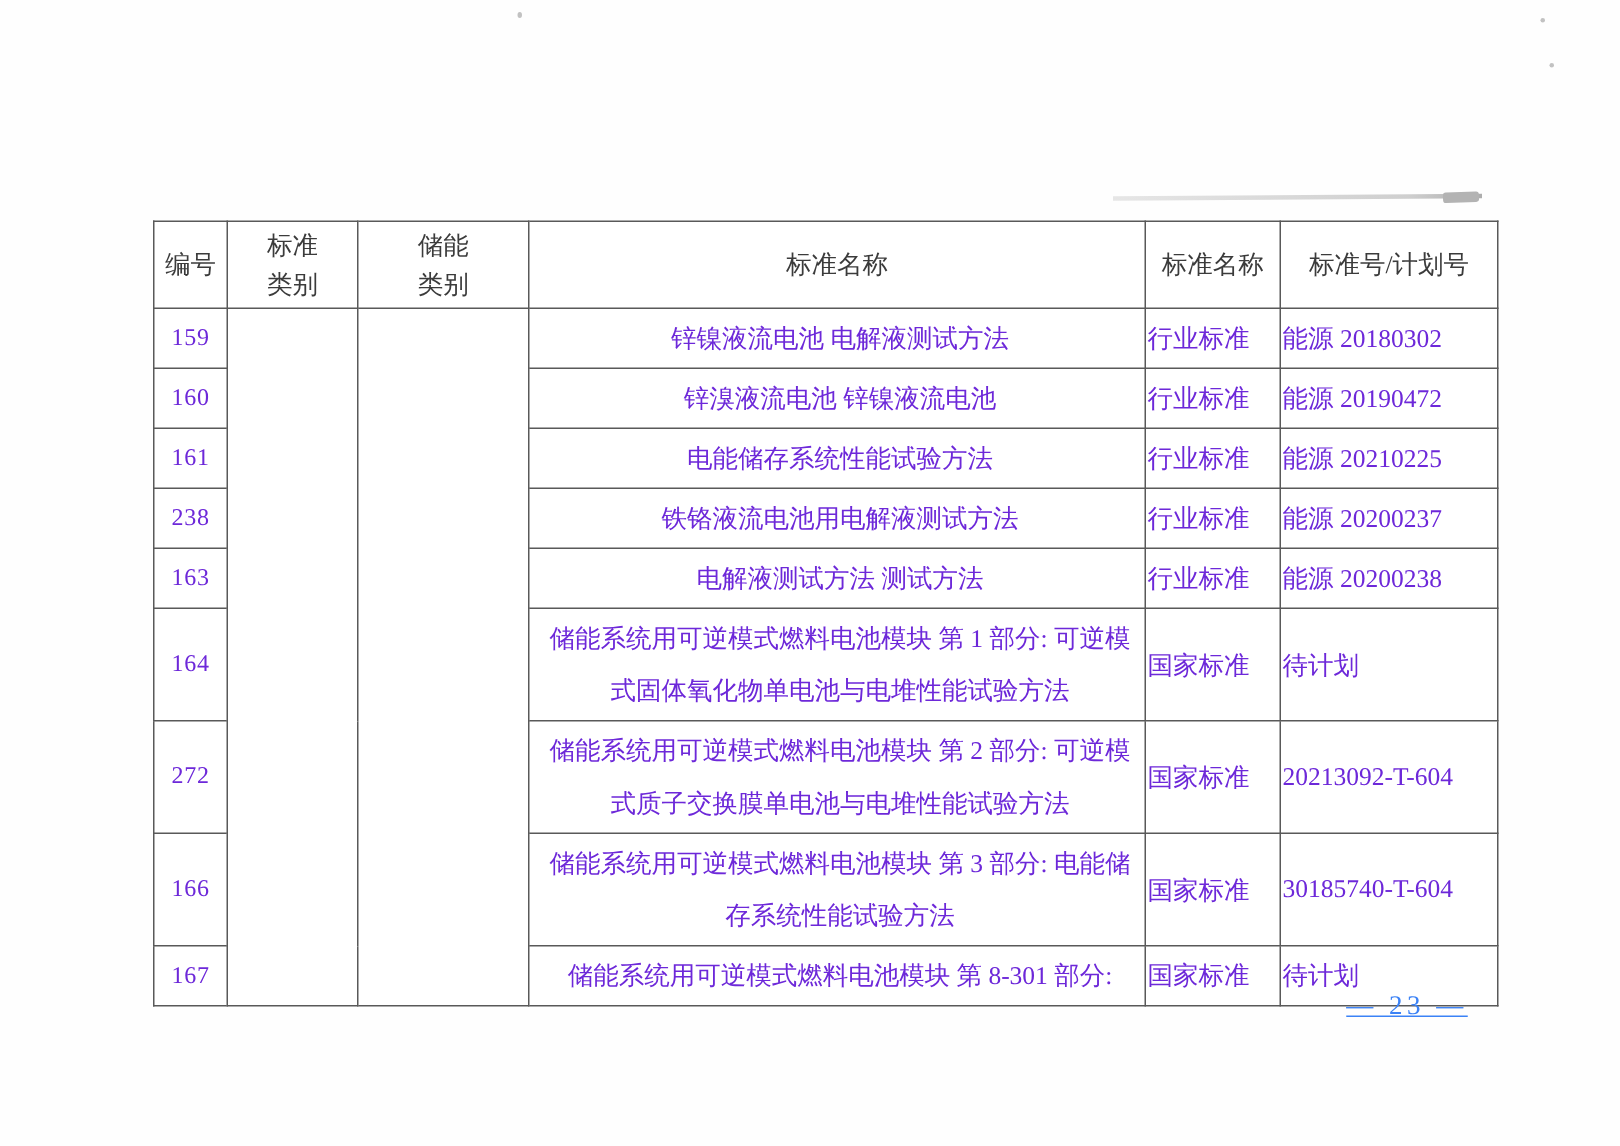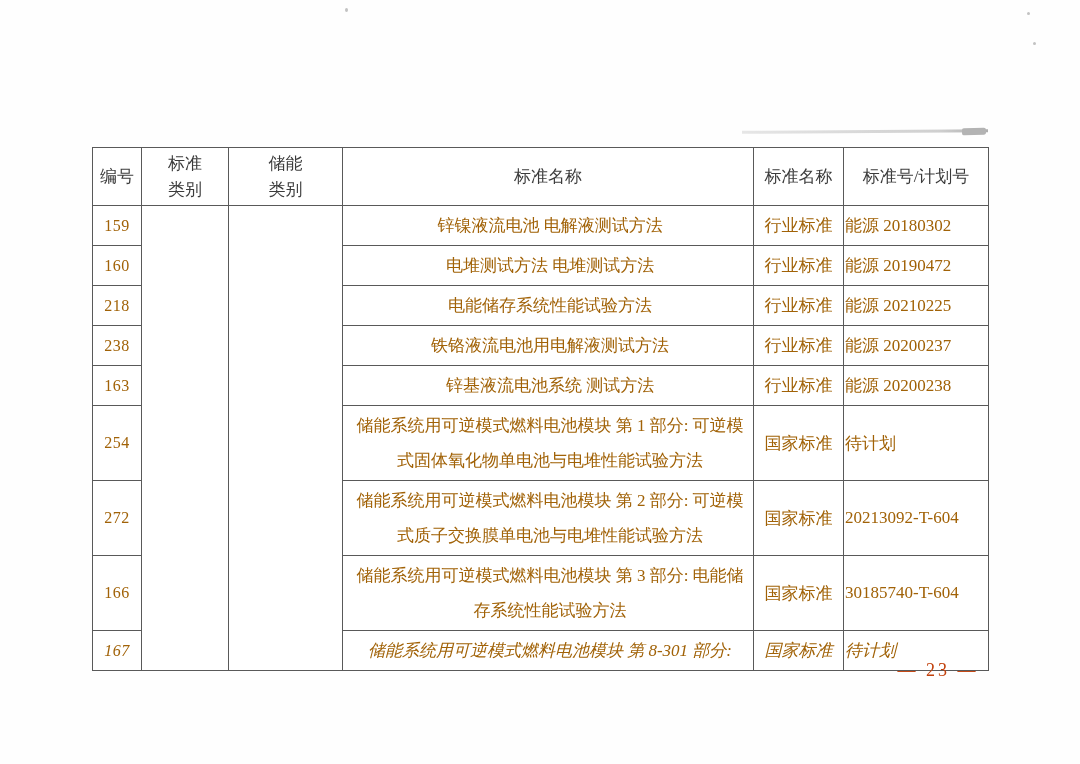--- a/index.html
+++ b/index.html
@@ -13,21 +13,21 @@
     position: relative;
     overflow: hidden;
   }
   .page {
     position: absolute;
     inset: 0;
     background: #fefefe;
   }
   table.std-table {
     position: absolute;
-    left: 92px;
+    left: 102px;
     top: 147px;
     width: 896px;
     border-collapse: collapse;
     table-layout: fixed;
     background: #fff;
   }
   table.std-table, table.std-table td, table.std-table th {
     border: 1.4px solid #595959;
   }
   table.std-table th {
@@ -35,44 +35,45 @@
     font-size: 17px;
     text-align: center;
     vertical-align: middle;
     white-space: pre-line;
     line-height: 26px;
     color: #3b3b3b;
   }
   tr.header-row { height: 58px; }
   tr.single { height: 36px; }
   tr.double { height: 73px; }
-  tr.last-row { height: 37px; font-style: italic; }
+  tr.last-row { height: 37px; }
   td {
     font-size: 17px;
     vertical-align: middle;
-    color: #a16207;
+    color: #6d28d9;
   }
   td.c-id { text-align: center; font-size: 16px; letter-spacing: 0.5px; }
   td.c-name {
     text-align: center;
     padding: 2px 8px 2px 12px;
     line-height: 35px;
   }
-  td.c-type { text-align: center; }
+  td.c-type { }
   td.c-num { text-align: left; }
   td.merged { background: #fff; }
   .page-number {
     position: absolute;
     left: 868px;
     top: 660px;
     width: 140px;
     text-align: center;
     font-size: 18px;
-    color: #c2410c;
+    color: #3b82f6;
     letter-spacing: 3px;
+    text-decoration: underline;
   }
   
   .speck { position: absolute; background: #c2c2c2; border-radius: 50%; }
   .speck1 { left: 345px; top: 8px;  width: 3px; height: 4px; }
   .speck2 { left: 1027px; top: 12px; width: 3px; height: 3px; }
   .speck3 { left: 1033px; top: 42px; width: 3px; height: 3px; }
   .streak {
     position: absolute;
     left: 742px; top: 130px;
     width: 246px; height: 3px;
@@ -124,44 +125,44 @@
       <tr class="single">
         <td class="c-id">159</td>
         <td class="merged" rowspan="9"></td>
         <td class="merged" rowspan="9"></td>
         <td class="c-name">锌镍液流电池 电解液测试方法</td>
         <td class="c-type">行业标准</td>
         <td class="c-num">能源 20180302</td>
       </tr>
       <tr class="single">
         <td class="c-id">160</td>
-        <td class="c-name">电堆测试方法 电堆测试方法</td>
+        <td class="c-name">锌溴液流电池 锌镍液流电池</td>
         <td class="c-type">行业标准</td>
         <td class="c-num">能源 20190472</td>
       </tr>
       <tr class="single">
-        <td class="c-id">218</td>
+        <td class="c-id">161</td>
         <td class="c-name">电能储存系统性能试验方法</td>
         <td class="c-type">行业标准</td>
         <td class="c-num">能源 20210225</td>
       </tr>
       <tr class="single">
         <td class="c-id">238</td>
         <td class="c-name">铁铬液流电池用电解液测试方法</td>
         <td class="c-type">行业标准</td>
         <td class="c-num">能源 20200237</td>
       </tr>
       <tr class="single">
         <td class="c-id">163</td>
-        <td class="c-name">锌基液流电池系统 测试方法</td>
+        <td class="c-name">电解液测试方法 测试方法</td>
         <td class="c-type">行业标准</td>
         <td class="c-num">能源 20200238</td>
       </tr>
       <tr class="double">
-        <td class="c-id">254</td>
+        <td class="c-id">164</td>
         <td class="c-name">储能系统用可逆模式燃料电池模块 第 1 部分: 可逆模式固体氧化物单电池与电堆性能试验方法</td>
         <td class="c-type">国家标准</td>
         <td class="c-num">待计划</td>
       </tr>
       <tr class="double">
         <td class="c-id">272</td>
         <td class="c-name">储能系统用可逆模式燃料电池模块 第 2 部分: 可逆模式质子交换膜单电池与电堆性能试验方法</td>
         <td class="c-type">国家标准</td>
         <td class="c-num">20213092-T-604</td>
       </tr>

